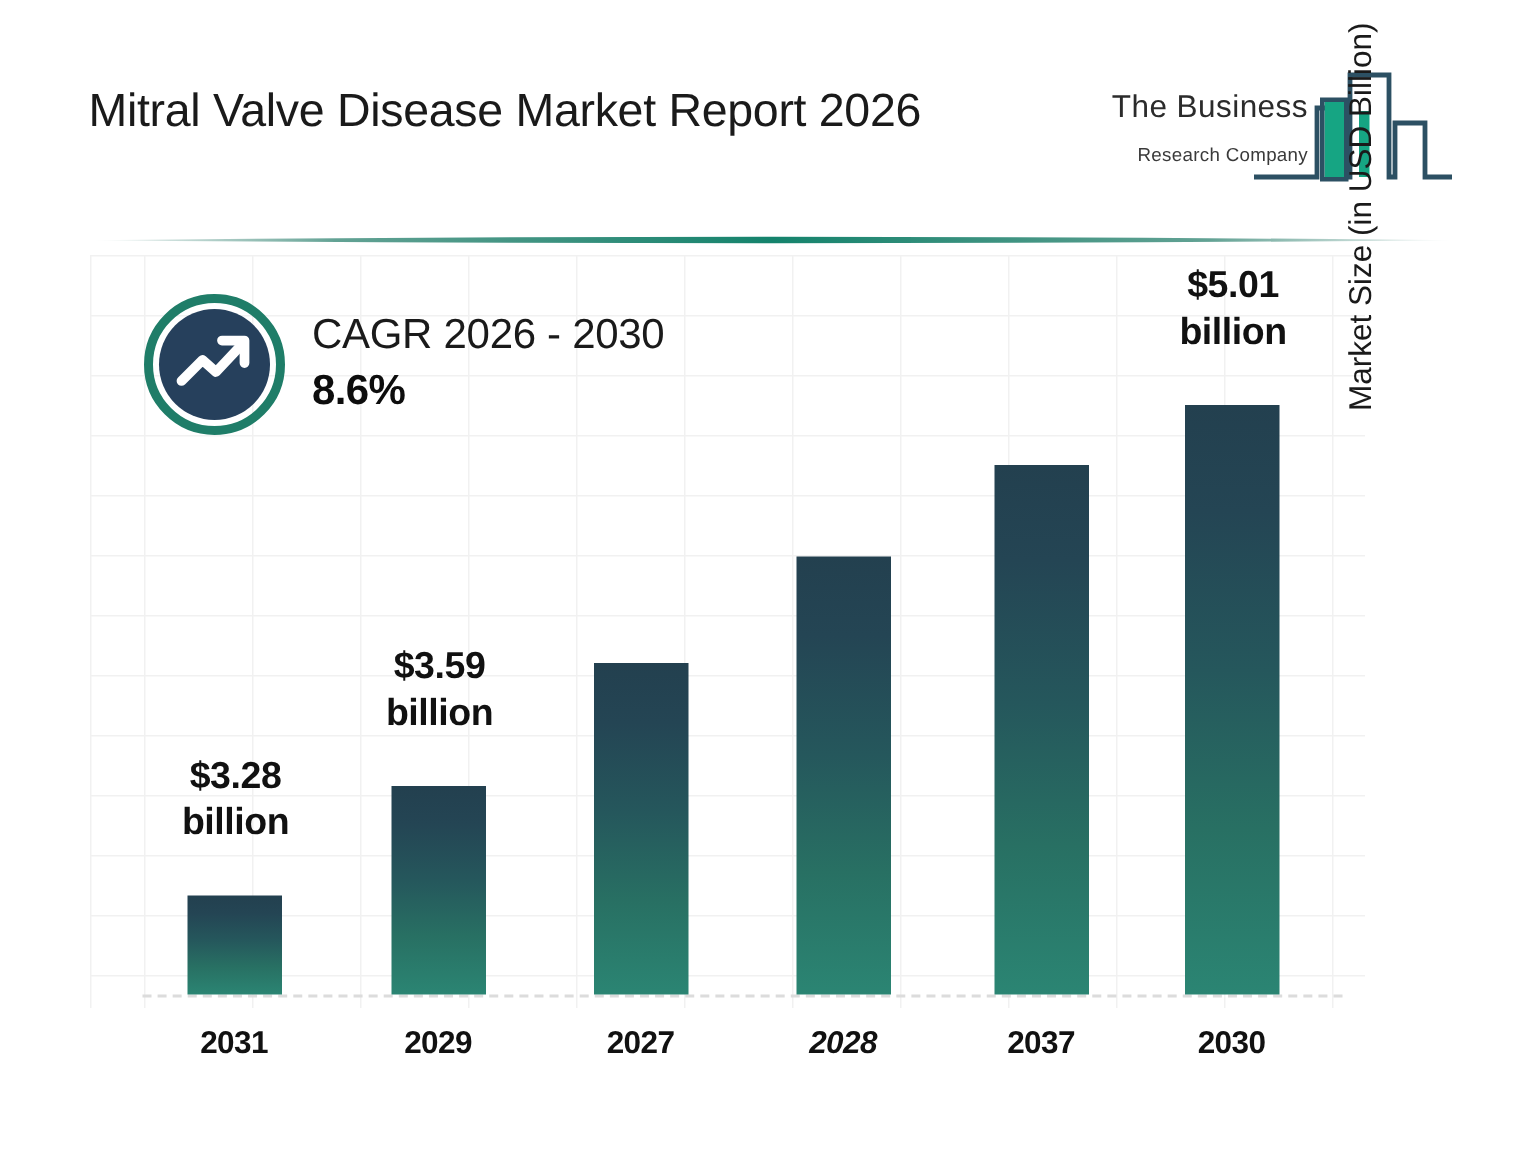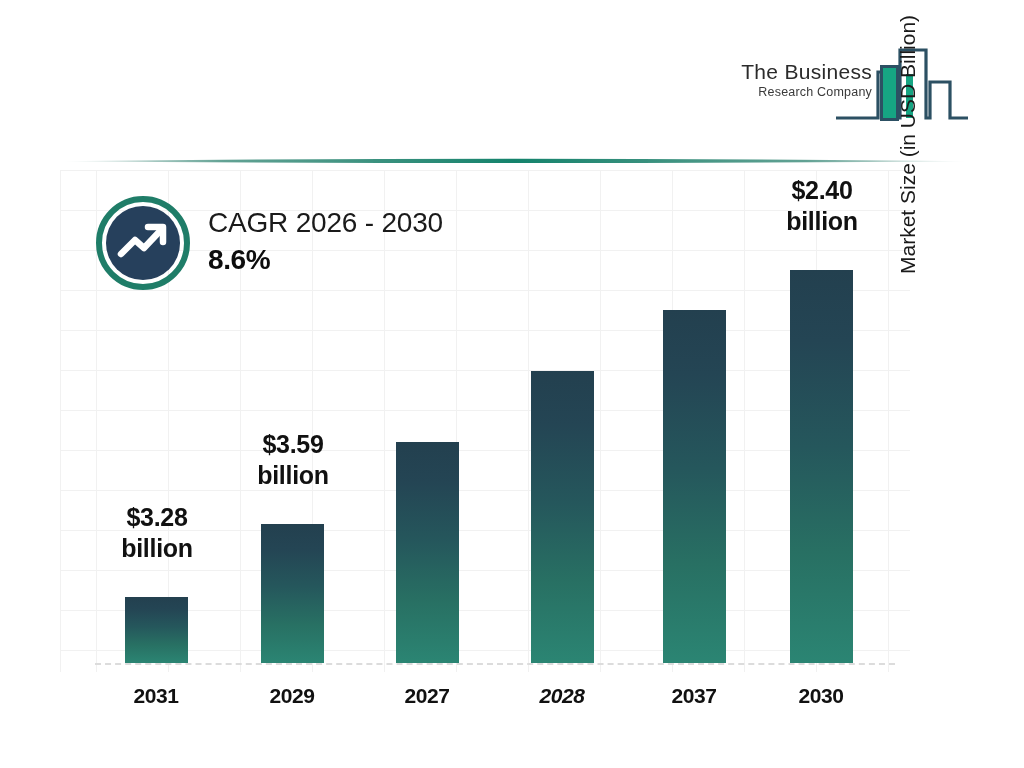--- a/index.html
+++ b/index.html
@@ -25,21 +25,21 @@
     position:absolute;left:722px;top:38px;width:248px;height:92px;
   }
   .logo-text{
     position:absolute;left:0px;top:22px;width:150px;text-align:right;
   }
   .logo-line1{
     font-size:21px;color:#2b2b2b;letter-spacing:0.3px;
     font-family:"Liberation Sans",sans-serif;white-space:nowrap;
   }
   .logo-line2{
-    font-size:12.5px;color:#3a3a3a;letter-spacing:0.2px;margin-top:1px;
+    font-size:12.5px;color:#3a3a3a;letter-spacing:0.2px;margin-top:12px;
     font-family:"Liberation Sans",sans-serif;white-space:nowrap;
   }
   .logo-mark{position:absolute;left:112px;top:0px;width:136px;height:92px;}
 
   
   .divider{
     position:absolute;left:60px;top:152px;width:910px;height:10px;
   }
 
   
@@ -103,20 +103,21 @@
     font-size:28px;font-weight:bold;color:#0d0d0d;line-height:40px;
     font-family:"Liberation Sans",sans-serif;letter-spacing:-0.4px;
   }
 </style>
 </head>
 <body>
 
 <div class="page">
 
   <div class="header">
+    <div class="title">Mitral Valve Disease Market Report 2026</div>
 
     <div class="logo">
       <div class="logo-text">
         <div class="logo-line1">The Business</div>
         <div class="logo-line2">Research Company</div>
       </div>
       <div class="logo-mark">
         <svg width="136" height="92" viewBox="0 0 136 92" xmlns="http://www.w3.org/2000/svg">
 
           <path d="M2,80 L44,80 L44,34 L60,34 L60,80 L66,80 L66,12 L92,12 L92,80 L96,80 L96,44 L116,44 L116,80 L134,80" fill="none" stroke="#2c5063" stroke-width="3.2" stroke-linejoin="miter"></path>
@@ -219,21 +220,21 @@
       </div>
 
       <div class="bar" style="left:663px;top:148px;height:353px;"></div>
       <div class="barlabel" style="left:634px;top:53px;width:122px;">
         <div></div>
         <div></div>
       </div>
 
       <div class="bar" style="left:790px;top:108px;height:393px;"></div>
       <div class="barlabel" style="left:761px;top:13px;width:122px;">
-        <div>$2.40</div>
+        <div>$5.01</div>
         <div>billion</div>
       </div>
 
       <div class="xlabel" style="left:96px;top:522px;">2031</div>
       <div class="xlabel" style="left:232px;top:522px;">2029</div>
       <div class="xlabel" style="left:367px;top:522px;">2027</div>
       <div class="xlabel" style="left:502px;top:522px;font-style:italic;">2028</div>
       <div class="xlabel" style="left:634px;top:522px;">2037</div>
       <div class="xlabel" style="left:761px;top:522px;">2030</div>
 

